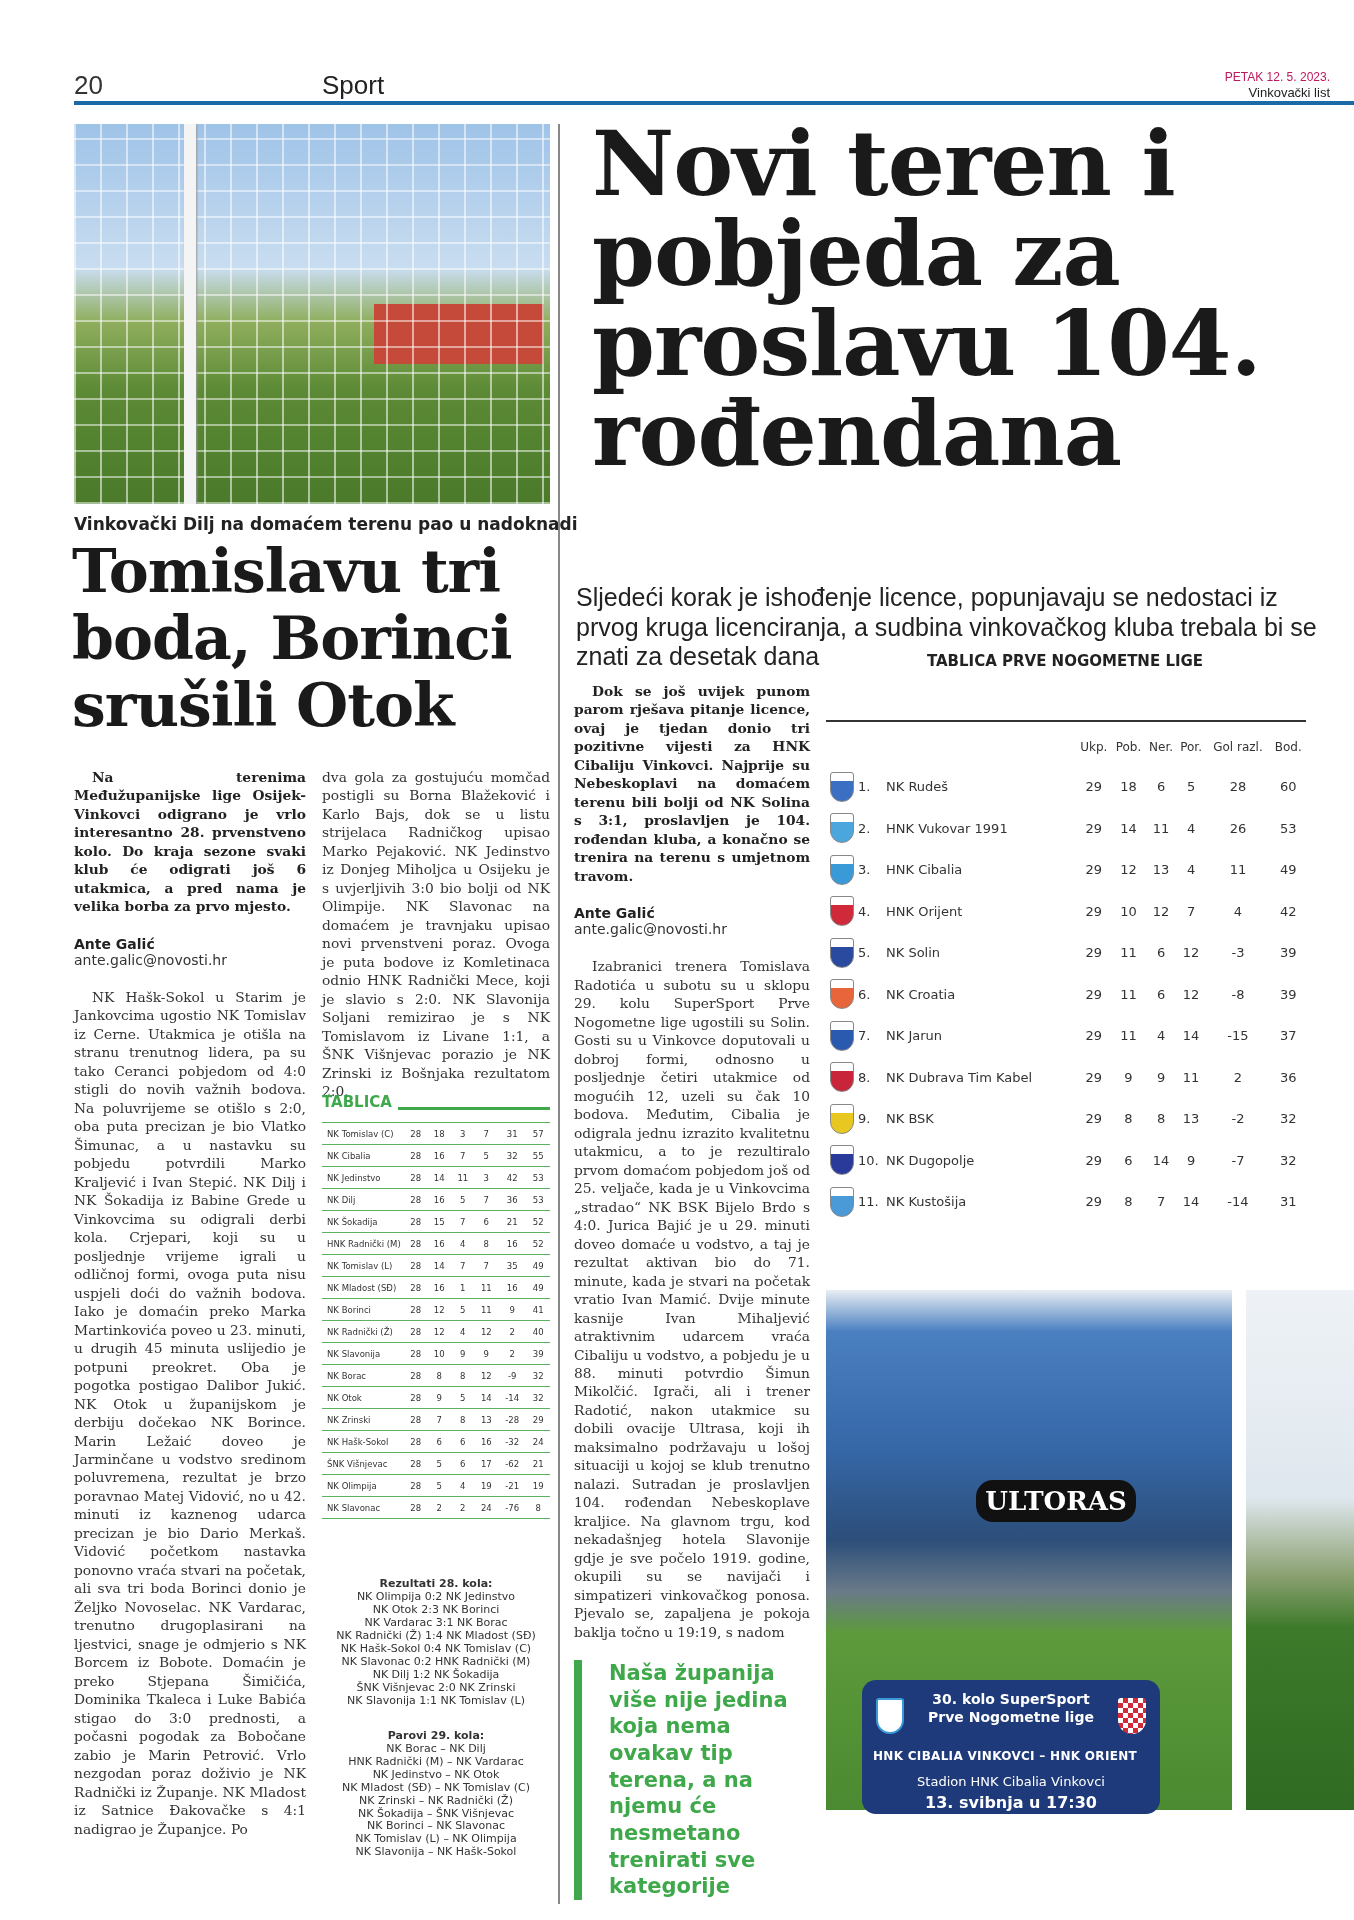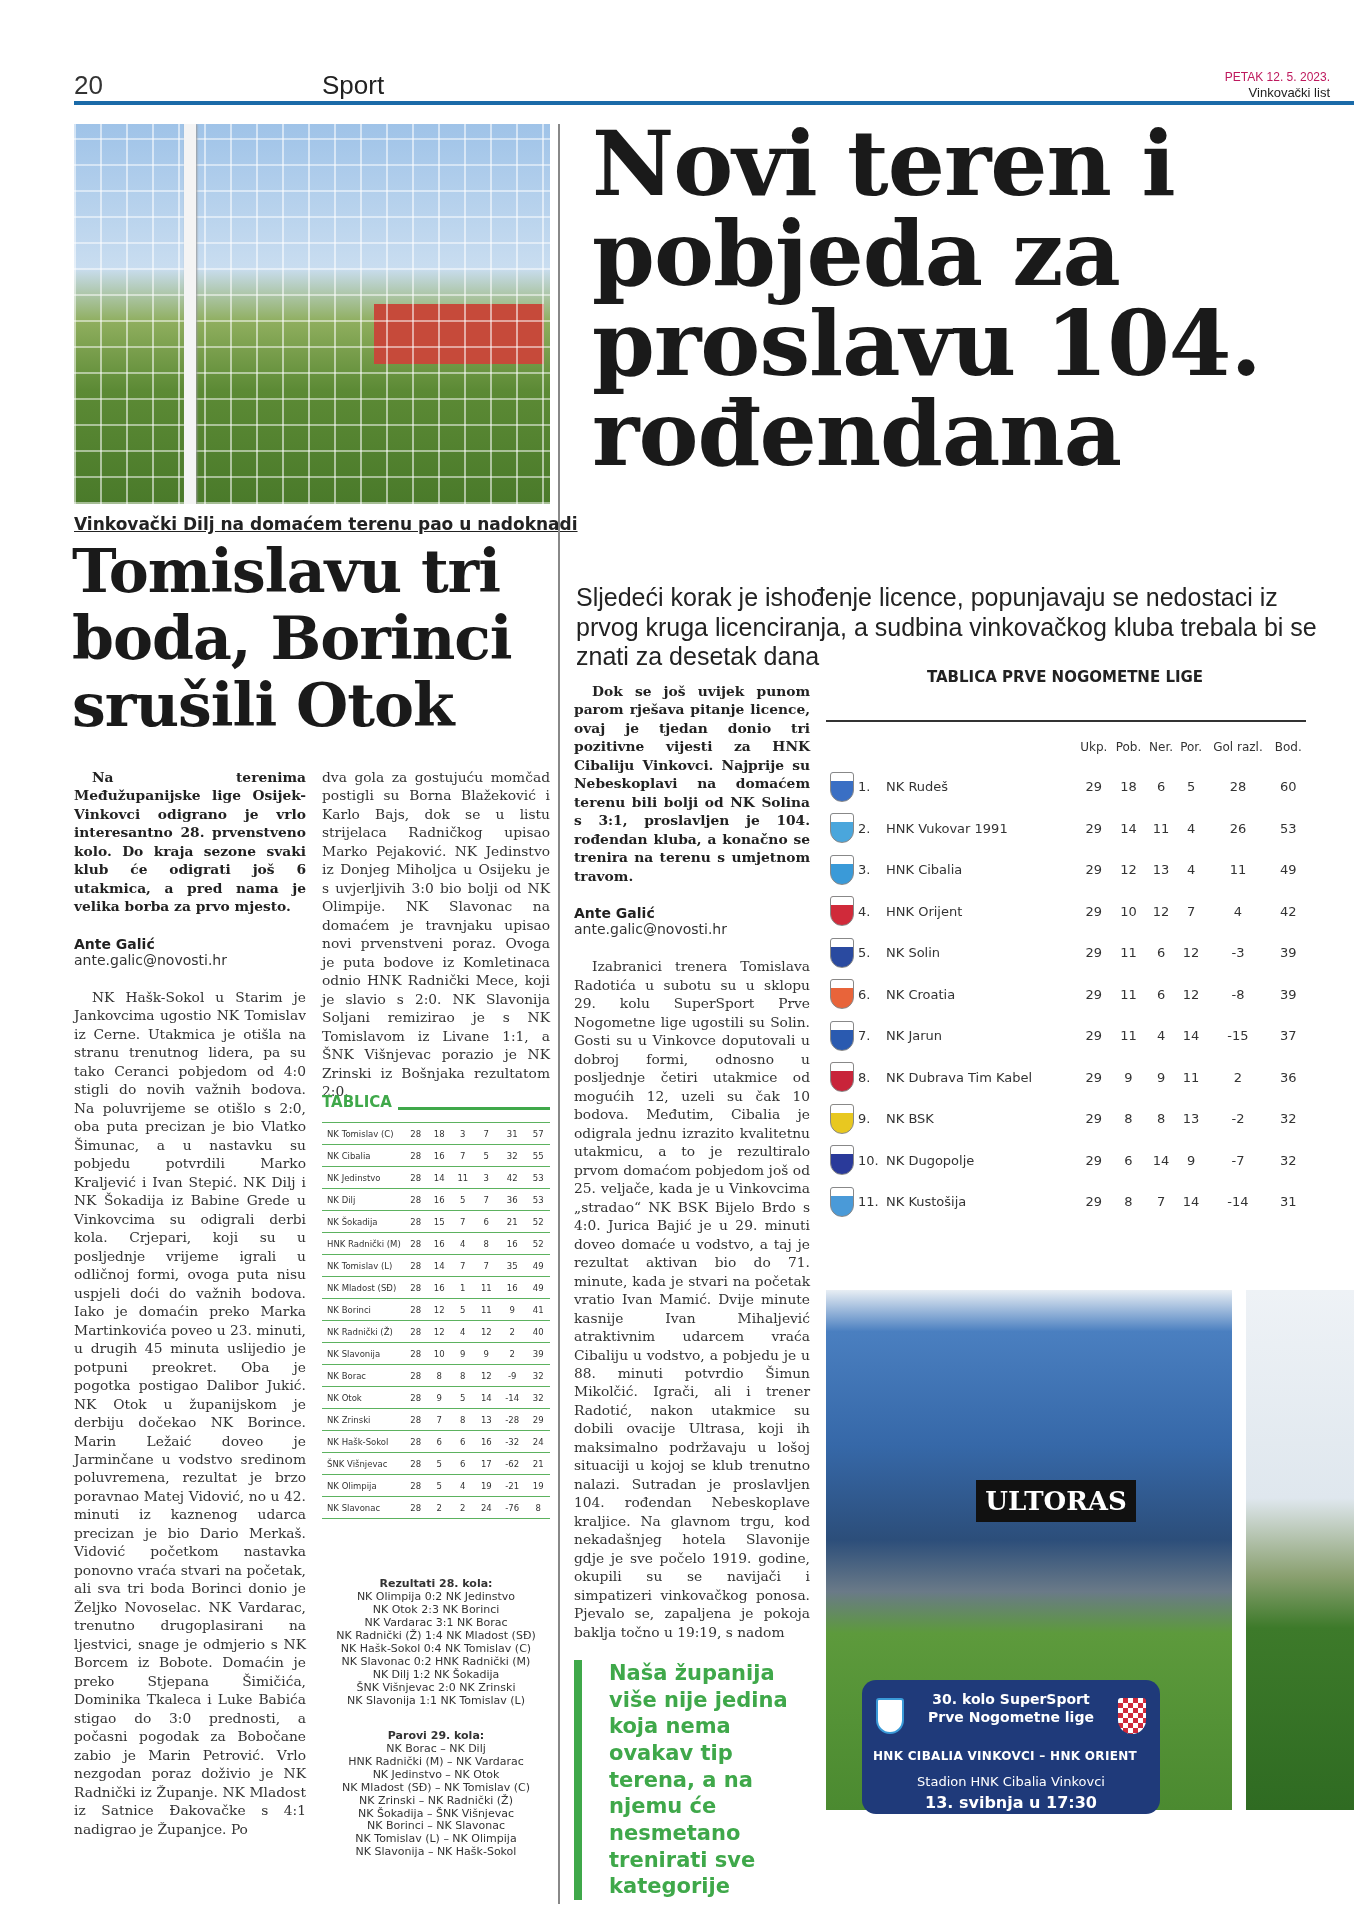--- a/index.html
+++ b/index.html
@@ -13,21 +13,21 @@
   .rule { left: 74px; top: 101px; width: 1280px; height: 4px; background: #1a6aa8; }
   
   .photo1 { left: 74px; top: 124px; width: 476px; height: 380px; overflow: hidden;
     background: linear-gradient(180deg, #9fc3e8 0%, #c9ddf0 38%, #8fae5e 52%, #5c8a35 70%, #4a7a2a 100%); }
   .photo1 .net { position: absolute; inset: 0;
     background-image: repeating-linear-gradient(90deg, rgba(255,255,255,.55) 0 2px, transparent 2px 26px),
                       repeating-linear-gradient(0deg, rgba(255,255,255,.5) 0 2px, transparent 2px 26px); }
   .photo1 .post { position: absolute; left: 110px; top: 0; width: 12px; height: 380px; background: #f4f4f4; box-shadow: 1px 0 2px #999; }
   .photo1 .bldg { position: absolute; left: 300px; top: 180px; width: 170px; height: 60px; background: #c64a3a; }
   
-  .kicker { left: 74px; top: 514px; font: bold 17px "DejaVu Sans", sans-serif; color: #222; text-decoration: underline; }
+  .kicker { left: 74px; top: 514px; font: bold 17px "DejaVu Sans", sans-serif; color: #222; }
   .headline-l { left: 72px; top: 538px; width: 490px; font: bold 60px/1.12 "DejaVu Serif", serif; color: #1a1a1a; letter-spacing: -1px; }
   .col { font: 13.8px/1.34 "DejaVu Serif", serif; color: #333; text-align: justify; }
   .col p { text-indent: 18px; }
   .lead { font-weight: bold; color: #222; }
   .author { font: bold 14px "DejaVu Sans", sans-serif; color: #222; margin-top: 20px; }
   .email { font: 14px "DejaVu Sans", sans-serif; color: #333; margin-bottom: 20px; }
   .col1 { left: 74px; top: 768px; width: 232px; }
   .col2 { left: 322px; top: 768px; width: 228px; }
   
   .tab-title { left: 322px; top: 1093px; font: bold 15px "DejaVu Sans", sans-serif; color: #3fa84a; }
@@ -40,33 +40,33 @@
   .results .h { font-weight: bold; }
   
   .vline { left: 558px; top: 124px; width: 2px; height: 1780px; background: #888; }
   
   .headline-r { left: 592px; top: 118px; width: 780px; font: bold 90px/1.0 "DejaVu Serif", serif; color: #1a1a1a; letter-spacing: -1px; }
   .deck { left: 576px; top: 583px; width: 770px; font: 25px/1.18 "Liberation Sans", sans-serif; color: #222; }
   .col3 { left: 574px; top: 682px; width: 236px; }
   .col3 .col { font-size: 13.8px; }
   .quote { left: 574px; top: 1660px; width: 240px; border-left: 8px solid #3fa84a; padding-left: 27px; font: bold 21px/1.27 "DejaVu Sans", sans-serif; color: #3fa84a; }
   
-  .lt-title { left: 826px; top: 668px; width: 478px; text-align: center; font: bold 15px "DejaVu Sans", sans-serif; color: #222; }
+  .lt-title { left: 826px; top: 652px; width: 478px; text-align: center; font: bold 15px "DejaVu Sans", sans-serif; color: #222; }
   .lt-rule { left: 826px; top: 720px; width: 480px; height: 2px; background: #333; }
   .ltable { left: 826px; top: 738px; width: 480px; border-collapse: collapse; font: 13px "DejaVu Sans", sans-serif; color: #333; }
   .ltable th { font-weight: normal; font-size: 12px; padding: 2px 0 12px; text-align: center; }
   .ltable td { height: 41.5px; text-align: center; }
   .ltable td.logo { width: 32px; }
   .ltable td.pos { width: 28px; text-align: left; }
   .ltable td.name { text-align: left; width: 190px; white-space: nowrap; }
   .crest { width: 24px; height: 30px; margin: auto; border-radius: 3px 3px 12px 12px; border: 1px solid #888; }
   
   .photo2 { left: 826px; top: 1290px; width: 406px; height: 520px; overflow: hidden;
     background: linear-gradient(180deg, #e8eef4 0%, #4a7fc0 8%, #3668a8 30%, #2c4e7a 48%, #6a7a88 58%, #5d9a3c 66%, #4b8a30 100%); }
-  .photo2 .banner { position: absolute; left: 150px; top: 190px; width: 160px; height: 42px; background: #111; color: #fff; font: bold 26px "DejaVu Serif", serif; text-align: center; line-height: 42px; }
+  .photo2 .banner { position: absolute; left: 150px; top: 190px; width: 160px; height: 42px; background: #111; color: #fff; font: bold 26px "DejaVu Serif", serif; text-align: center; line-height: 42px; border-radius: 17px; }
   .photo3 { left: 1246px; top: 1290px; width: 108px; height: 520px; overflow: hidden;
     background: linear-gradient(180deg, #eef2f6 0%, #dfe7ee 40%, #8aa070 55%, #3d7a2a 65%, #2f6b22 100%); }
   .matchbox { left: 862px; top: 1680px; width: 298px; height: 134px; background: #1f3a7a; border-radius: 14px; color: #fff; text-align: center; font-family: "DejaVu Sans", sans-serif; }
   .mb-title { position: absolute; left: 60px; right: 60px; top: 10px; font: bold 14px/1.3 "DejaVu Sans", sans-serif; }
   .mb-teams { position: absolute; left: 0; right: 12px; top: 69px; font: bold 12px "DejaVu Sans", sans-serif; letter-spacing: .3px; }
   .mb-venue { position: absolute; left: 0; right: 0; top: 94px; font: 13px "DejaVu Sans", sans-serif; }
   .mb-date { position: absolute; left: 0; right: 0; top: 113px; font: bold 16px "DejaVu Sans", sans-serif; }
   .mb-crest { position: absolute; top: 18px; width: 28px; height: 36px; border-radius: 3px 3px 14px 14px; }
 </style>
 </head>

